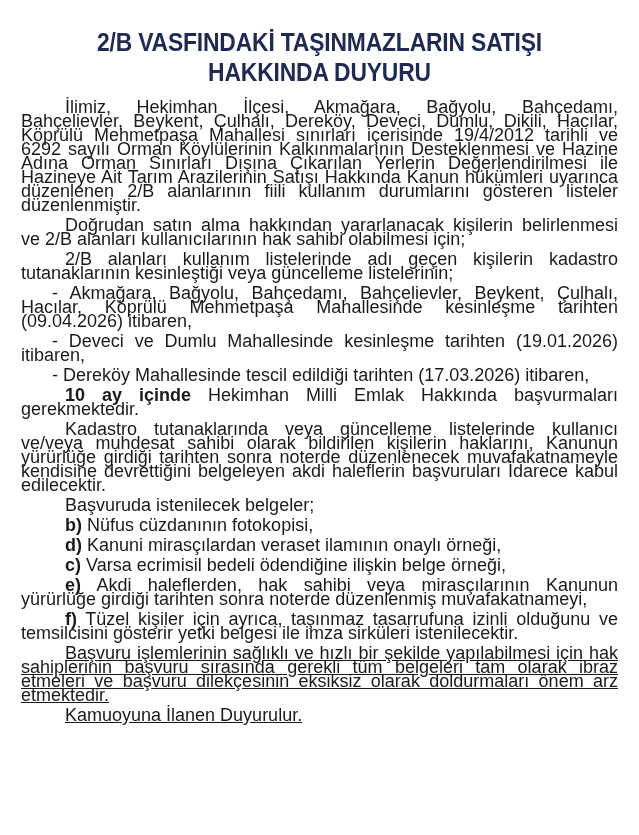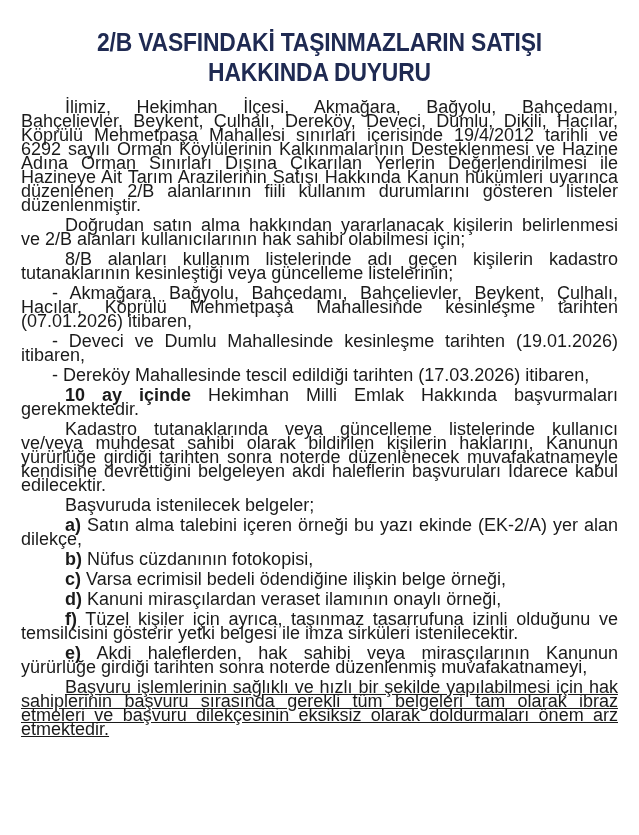--- a/index.html
+++ b/index.html
@@ -55,44 +55,44 @@
     <div>2/B VASFINDAKİ TAŞINMAZLARIN SATIŞI</div>
     <div>HAKKINDA DUYURU</div>
   </h1>
 
   <div class="doc">
 
     <p class="indent"><span>İlimiz, Hekimhan İlçesi, Akmağara, Bağyolu, Bahçedamı, Bahçelievler, Beykent, Çulhalı, Dereköy, Deveci, Dumlu, Dikili, Hacılar, Köprülü Mehmetpaşa Mahallesi sınırları içerisinde 19/4/2012 tarihli ve 6292 sayılı Orman Köylülerinin Kalkınmalarının Desteklenmesi ve Hazine Adına Orman Sınırları Dışına Çıkarılan Yerlerin Değerlendirilmesi ile Hazineye Ait Tarım Arazilerinin Satışı Hakkında Kanun hükümleri uyarınca düzenlenen 2/B alanlarının fiili kullanım durumlarını gösteren listeler düzenlenmiştir.</span></p>
 
     <p class="indent"><span>Doğrudan satın alma hakkından yararlanacak kişilerin belirlenmesi ve 2/B alanları kullanıcılarının hak sahibi olabilmesi için;</span></p>
 
-    <p class="indent"><span>8/B alanları kullanım listelerinde adı geçen kişilerin kadastro tutanaklarının kesinleştiği veya güncelleme listelerinin;</span></p>
+    <p class="indent"><span>2/B alanları kullanım listelerinde adı geçen kişilerin kadastro tutanaklarının kesinleştiği veya güncelleme listelerinin;</span></p>
 
-    <p class="dash"><span>- Akmağara, Bağyolu, Bahçedamı, Bahçelievler, Beykent, Çulhalı, Hacılar, Köprülü Mehmetpaşa Mahallesinde kesinleşme tarihten (07.01.2026) itibaren,</span></p>
+    <p class="dash"><span>- Akmağara, Bağyolu, Bahçedamı, Bahçelievler, Beykent, Çulhalı, Hacılar, Köprülü Mehmetpaşa Mahallesinde kesinleşme tarihten (09.04.2026) itibaren,</span></p>
 
     <p class="dash"><span>- Deveci ve Dumlu Mahallesinde kesinleşme tarihten (19.01.2026) itibaren,</span></p>
 
     <p class="dash"><span>- Dereköy Mahallesinde tescil edildiği tarihten (17.03.2026) itibaren,</span></p>
 
 
     <p class="indent"><b>10 ay içinde</b><span> Hekimhan Milli Emlak Hakkında başvurmaları gerekmektedir.</span></p>
 
     <p class="indent"><span>Kadastro tutanaklarında veya güncelleme listelerinde kullanıcı ve/veya muhdesat sahibi olarak bildirilen kişilerin haklarını, Kanunun yürürlüğe girdiği tarihten sonra noterde düzenlenecek muvafakatnameyle kendisine devrettiğini belgeleyen akdi haleflerin başvuruları İdarece kabul edilecektir.</span></p>
 
     <p class="indent"><span>Başvuruda istenilecek belgeler;</span></p>
 
-    <p class="indent"><b>a)</b><span> Satın alma talebini içeren örneği bu yazı ekinde (EK-2/A) yer alan dilekçe,</span></p>
 
     <p class="indent"><b>b)</b><span> Nüfus cüzdanının fotokopisi,</span></p>
 
+    <p class="indent"><b>d)</b><span> Kanuni mirasçılardan veraset ilamının onaylı örneği,</span></p>
+
     <p class="indent"><b>c)</b><span> Varsa ecrimisil bedeli ödendiğine ilişkin belge örneği,</span></p>
 
-    <p class="indent"><b>d)</b><span> Kanuni mirasçılardan veraset ilamının onaylı örneği,</span></p>
+    <p class="indent"><b>e)</b><span> Akdi haleflerden, hak sahibi veya mirasçılarının Kanunun yürürlüğe girdiği tarihten sonra noterde düzenlenmiş muvafakatnameyi,</span></p>
 
     <p class="indent"><b>f)</b><span> Tüzel kişiler için ayrıca, taşınmaz tasarrufuna izinli olduğunu ve temsilcisini gösterir yetki belgesi ile imza sirküleri istenilecektir.</span></p>
 
-    <p class="indent"><b>e)</b><span> Akdi haleflerden, hak sahibi veya mirasçılarının Kanunun yürürlüğe girdiği tarihten sonra noterde düzenlenmiş muvafakatnameyi,</span></p>
-
     <p class="indent muted"><span>Başvuru işlemlerinin sağlıklı ve hızlı bir şekilde yapılabilmesi için hak sahiplerinin başvuru sırasında gerekli tüm belgeleri tam olarak ibraz etmeleri ve başvuru dilekçesinin eksiksiz olarak doldurmaları önem arz etmektedir.</span></p>
 
+    <p class="indent muted"><span>Kamuoyuna İlanen Duyurulur.</span></p>
 
   </div>
 </div>
 
 </body></html>

